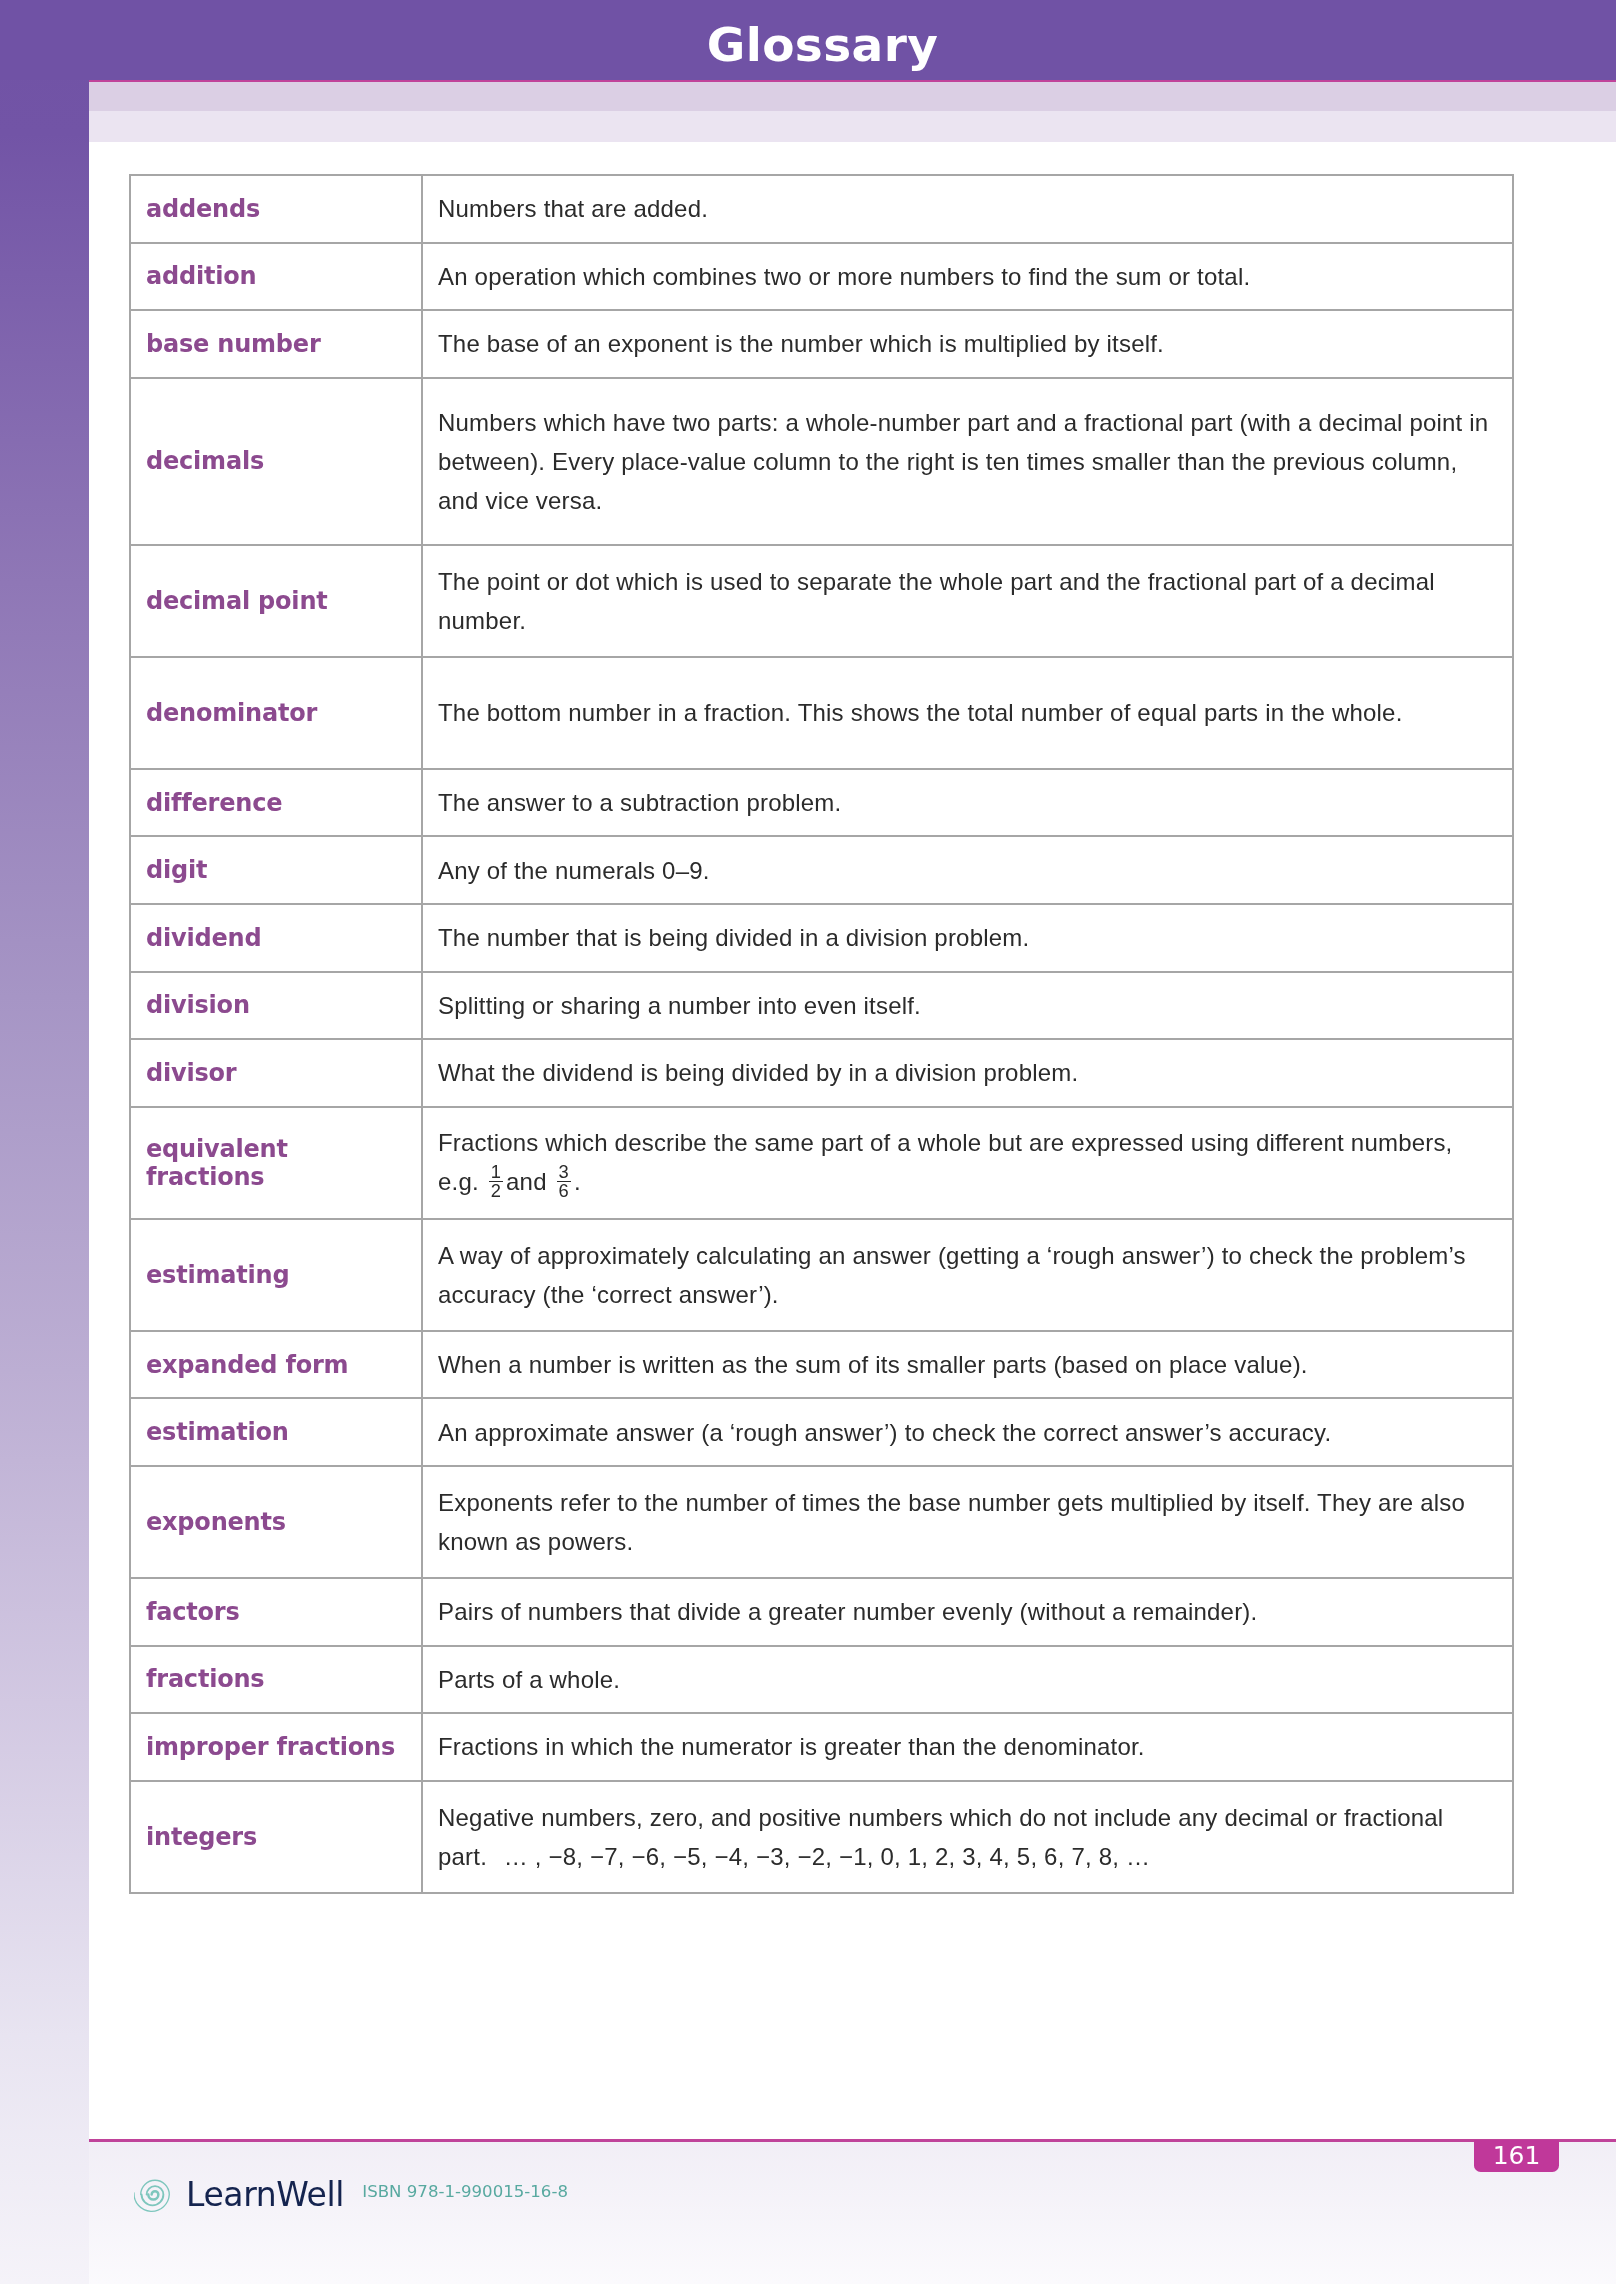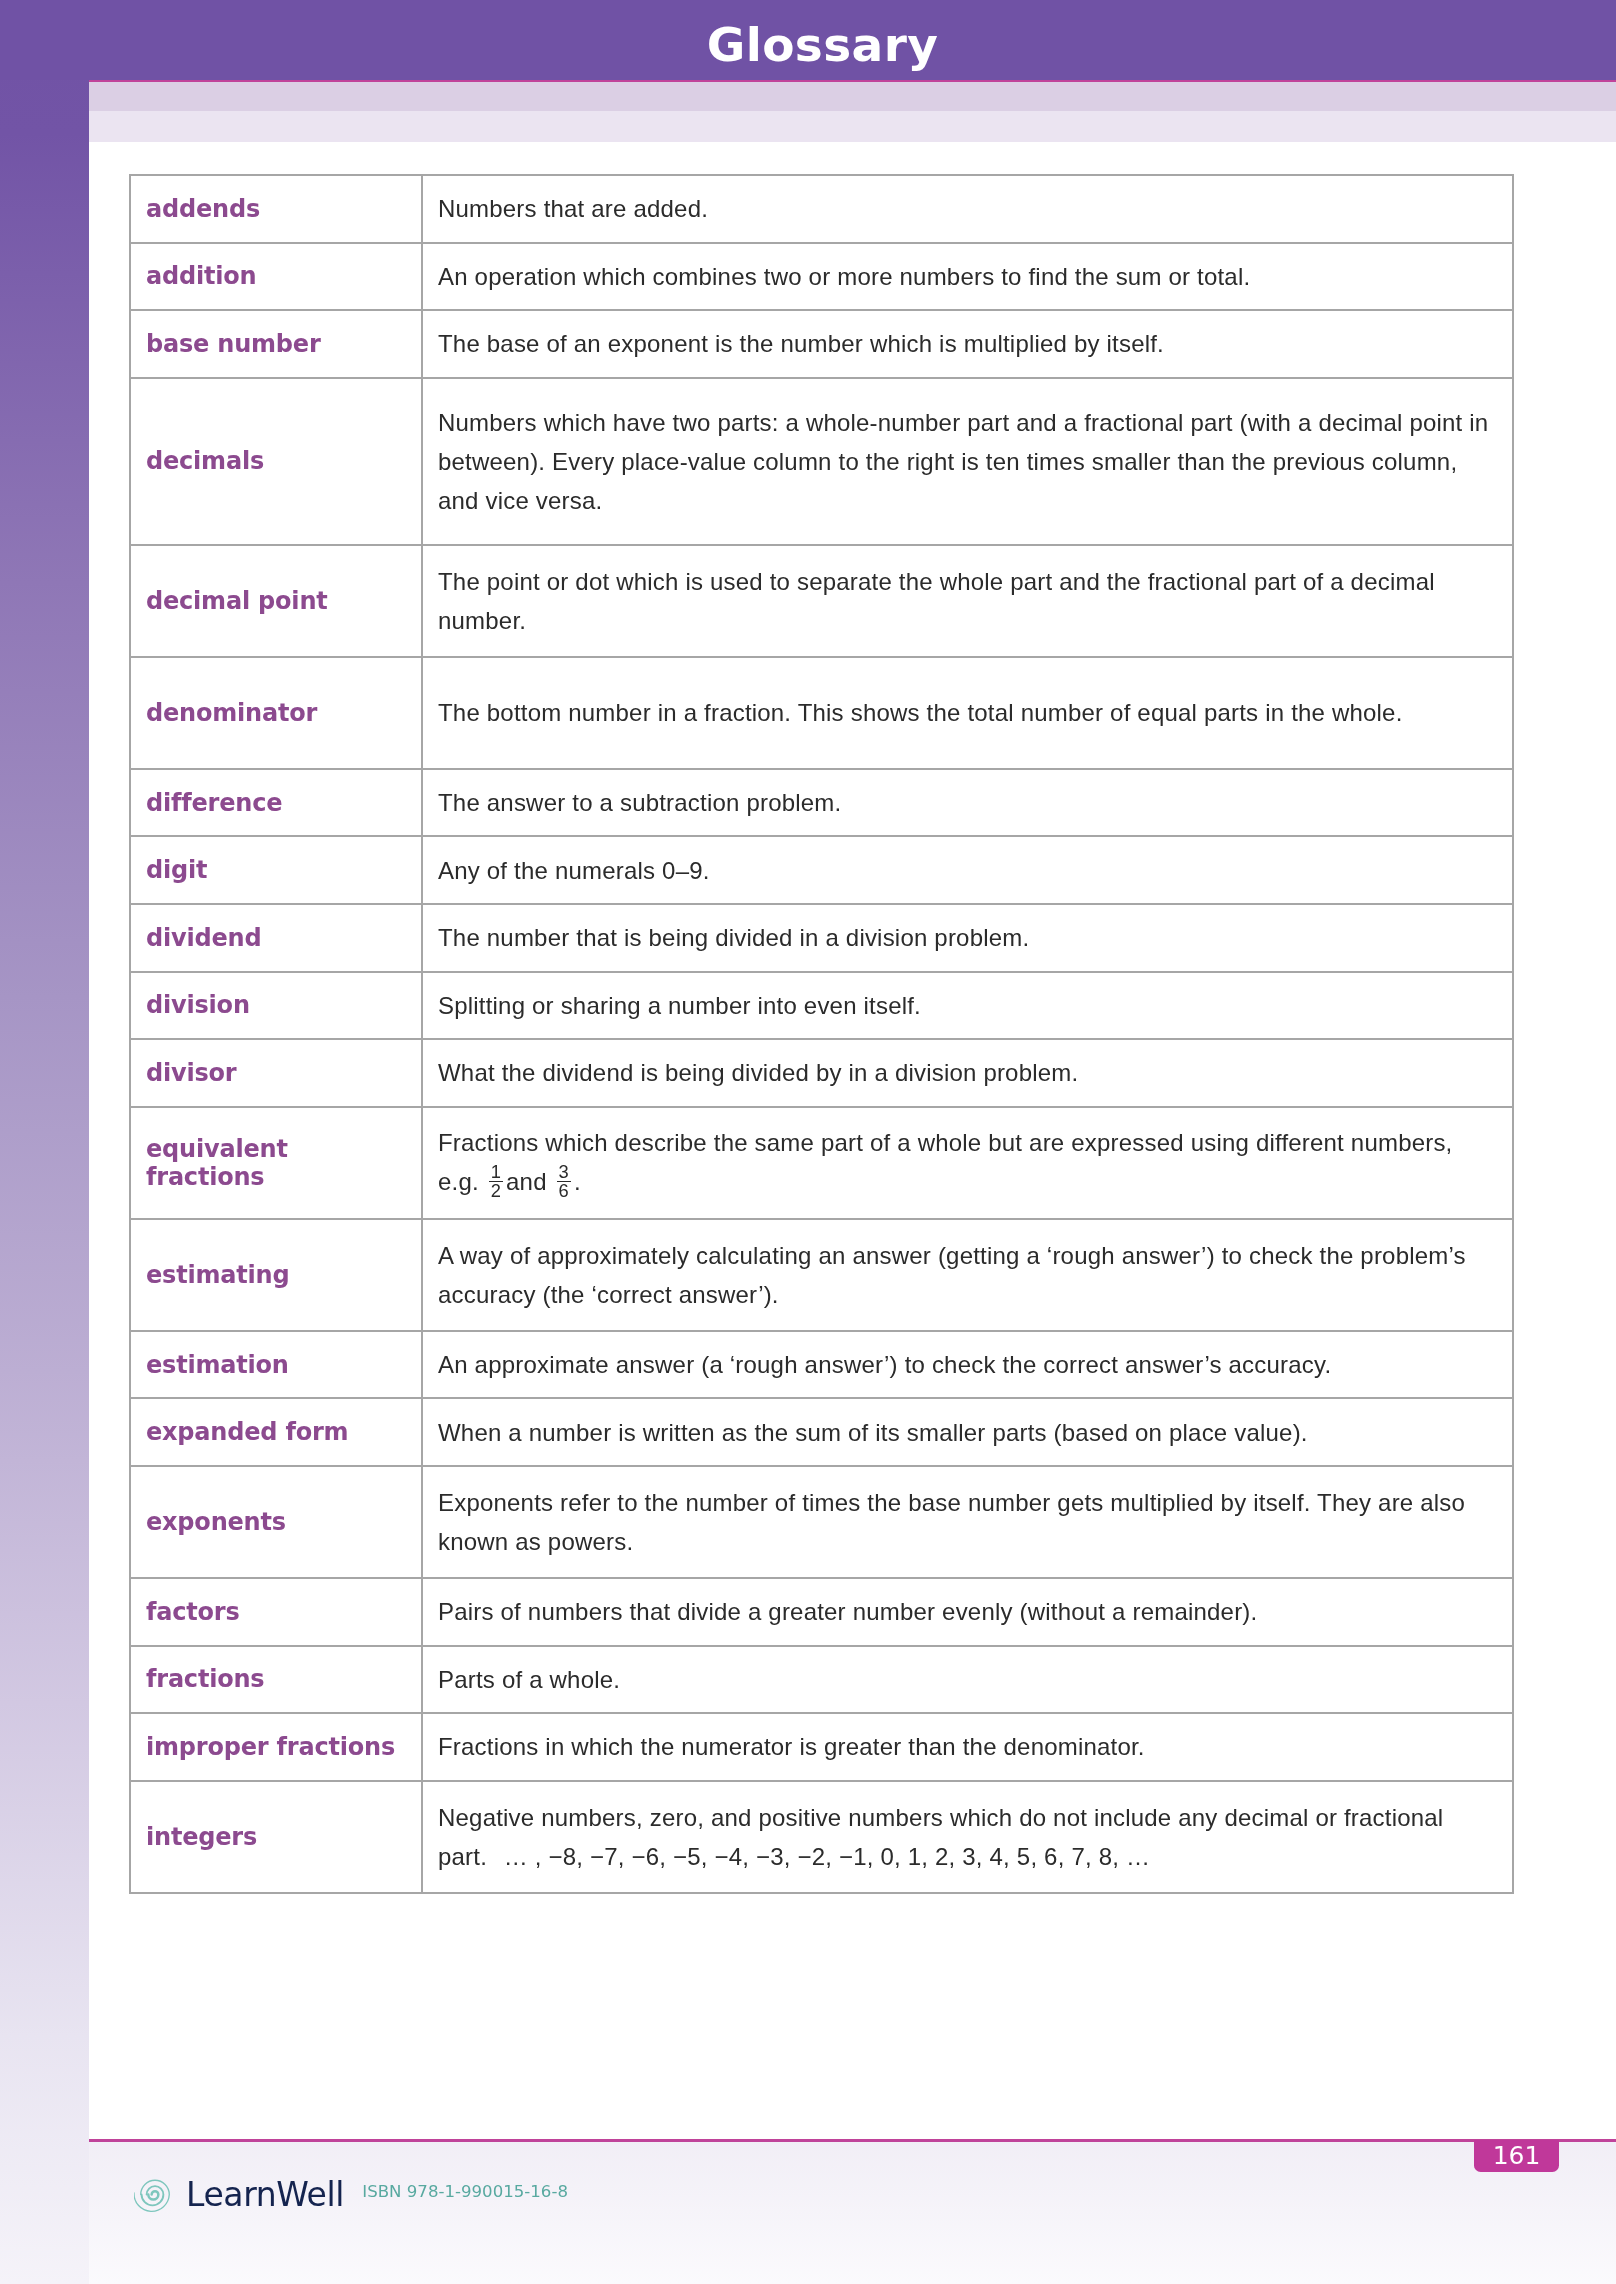--- a/index.html
+++ b/index.html
@@ -170,26 +170,26 @@
             <span class="num">3</span>
             <span class="den">6</span>
           </span><span>.</span>
         </td>
       </tr>
       <tr class="h2">
         <td class="term">estimating</td>
         <td class="def">A way of approximately calculating an answer (getting a ‘rough answer’) to check the problem’s accuracy (the ‘correct answer’).</td>
       </tr>
       <tr class="h1">
+        <td class="term">expanded form</td>
+        <td class="def">When a number is written as the sum of its smaller parts (based on place value).</td>
+      </tr>
+      <tr class="h1">
         <td class="term">estimation</td>
         <td class="def">An approximate answer (a ‘rough answer’) to check the correct answer’s accuracy.</td>
-      </tr>
-      <tr class="h1">
-        <td class="term">expanded form</td>
-        <td class="def">When a number is written as the sum of its smaller parts (based on place value).</td>
       </tr>
       <tr class="h2">
         <td class="term">exponents</td>
         <td class="def">Exponents refer to the number of times the base number gets multiplied by itself. They are also known as powers.</td>
       </tr>
       <tr class="h1">
         <td class="term">factors</td>
         <td class="def">Pairs of numbers that divide a greater number evenly (without a remainder).</td>
       </tr>
       <tr class="h1">

